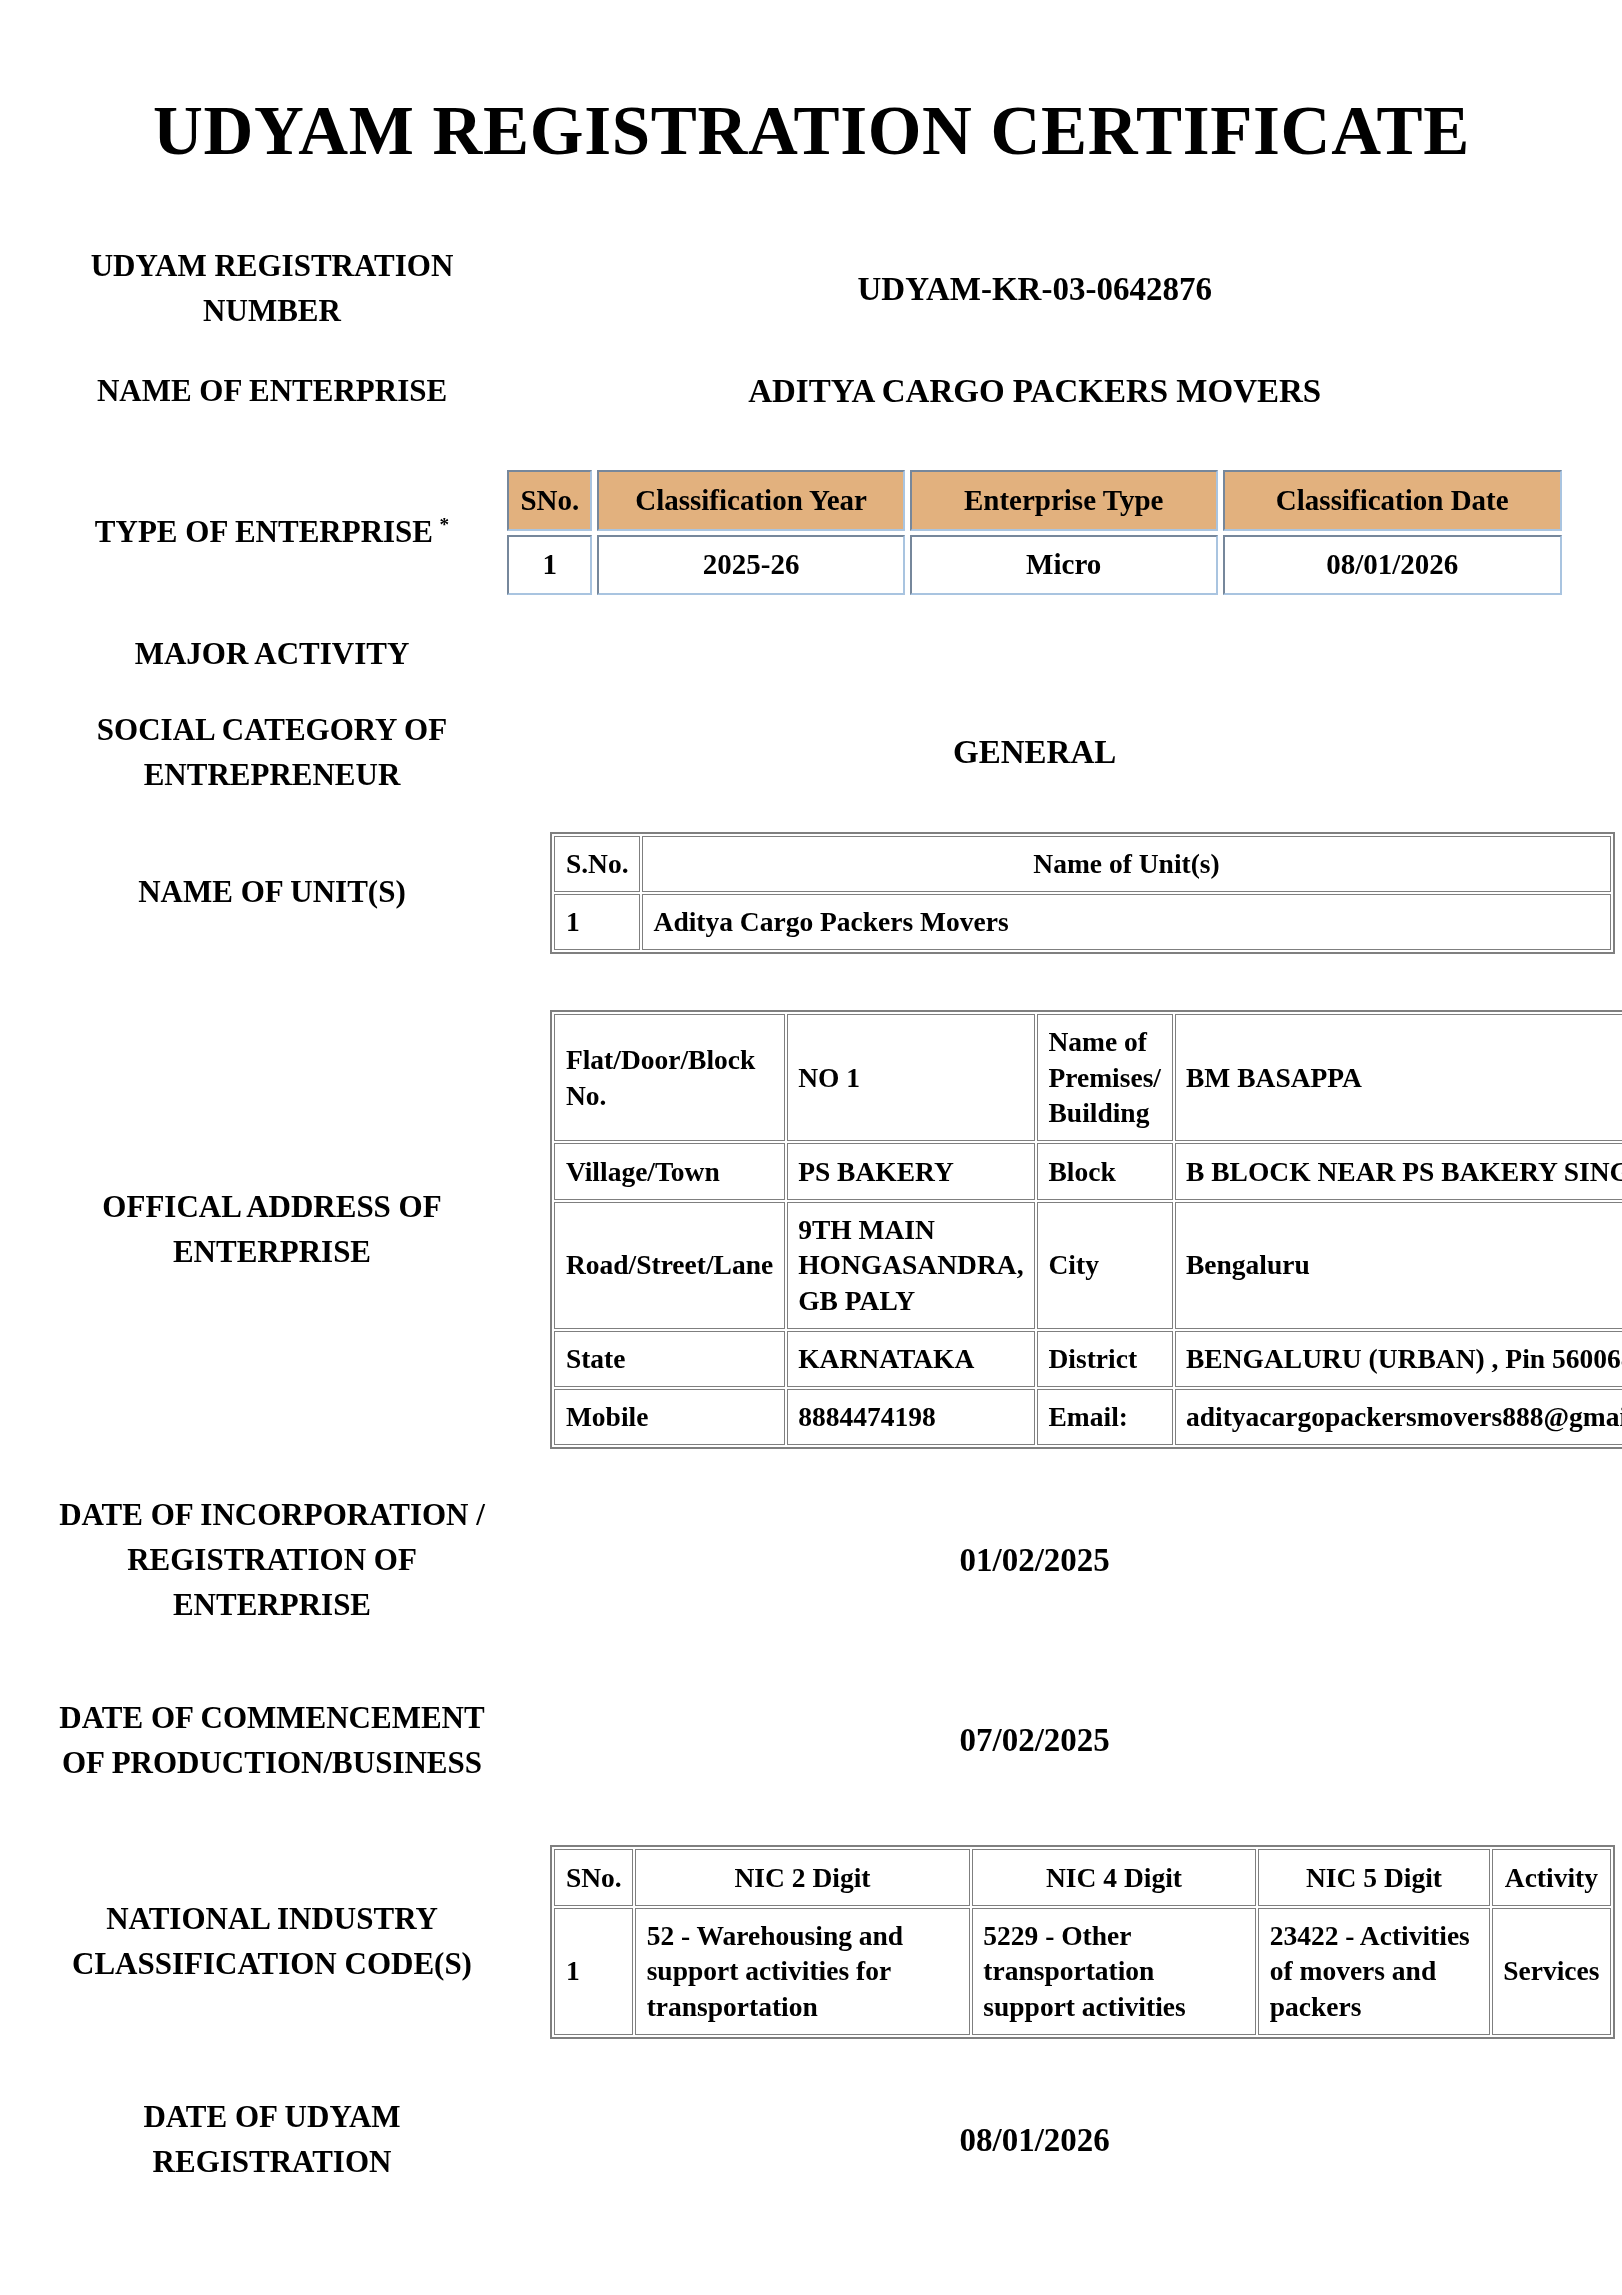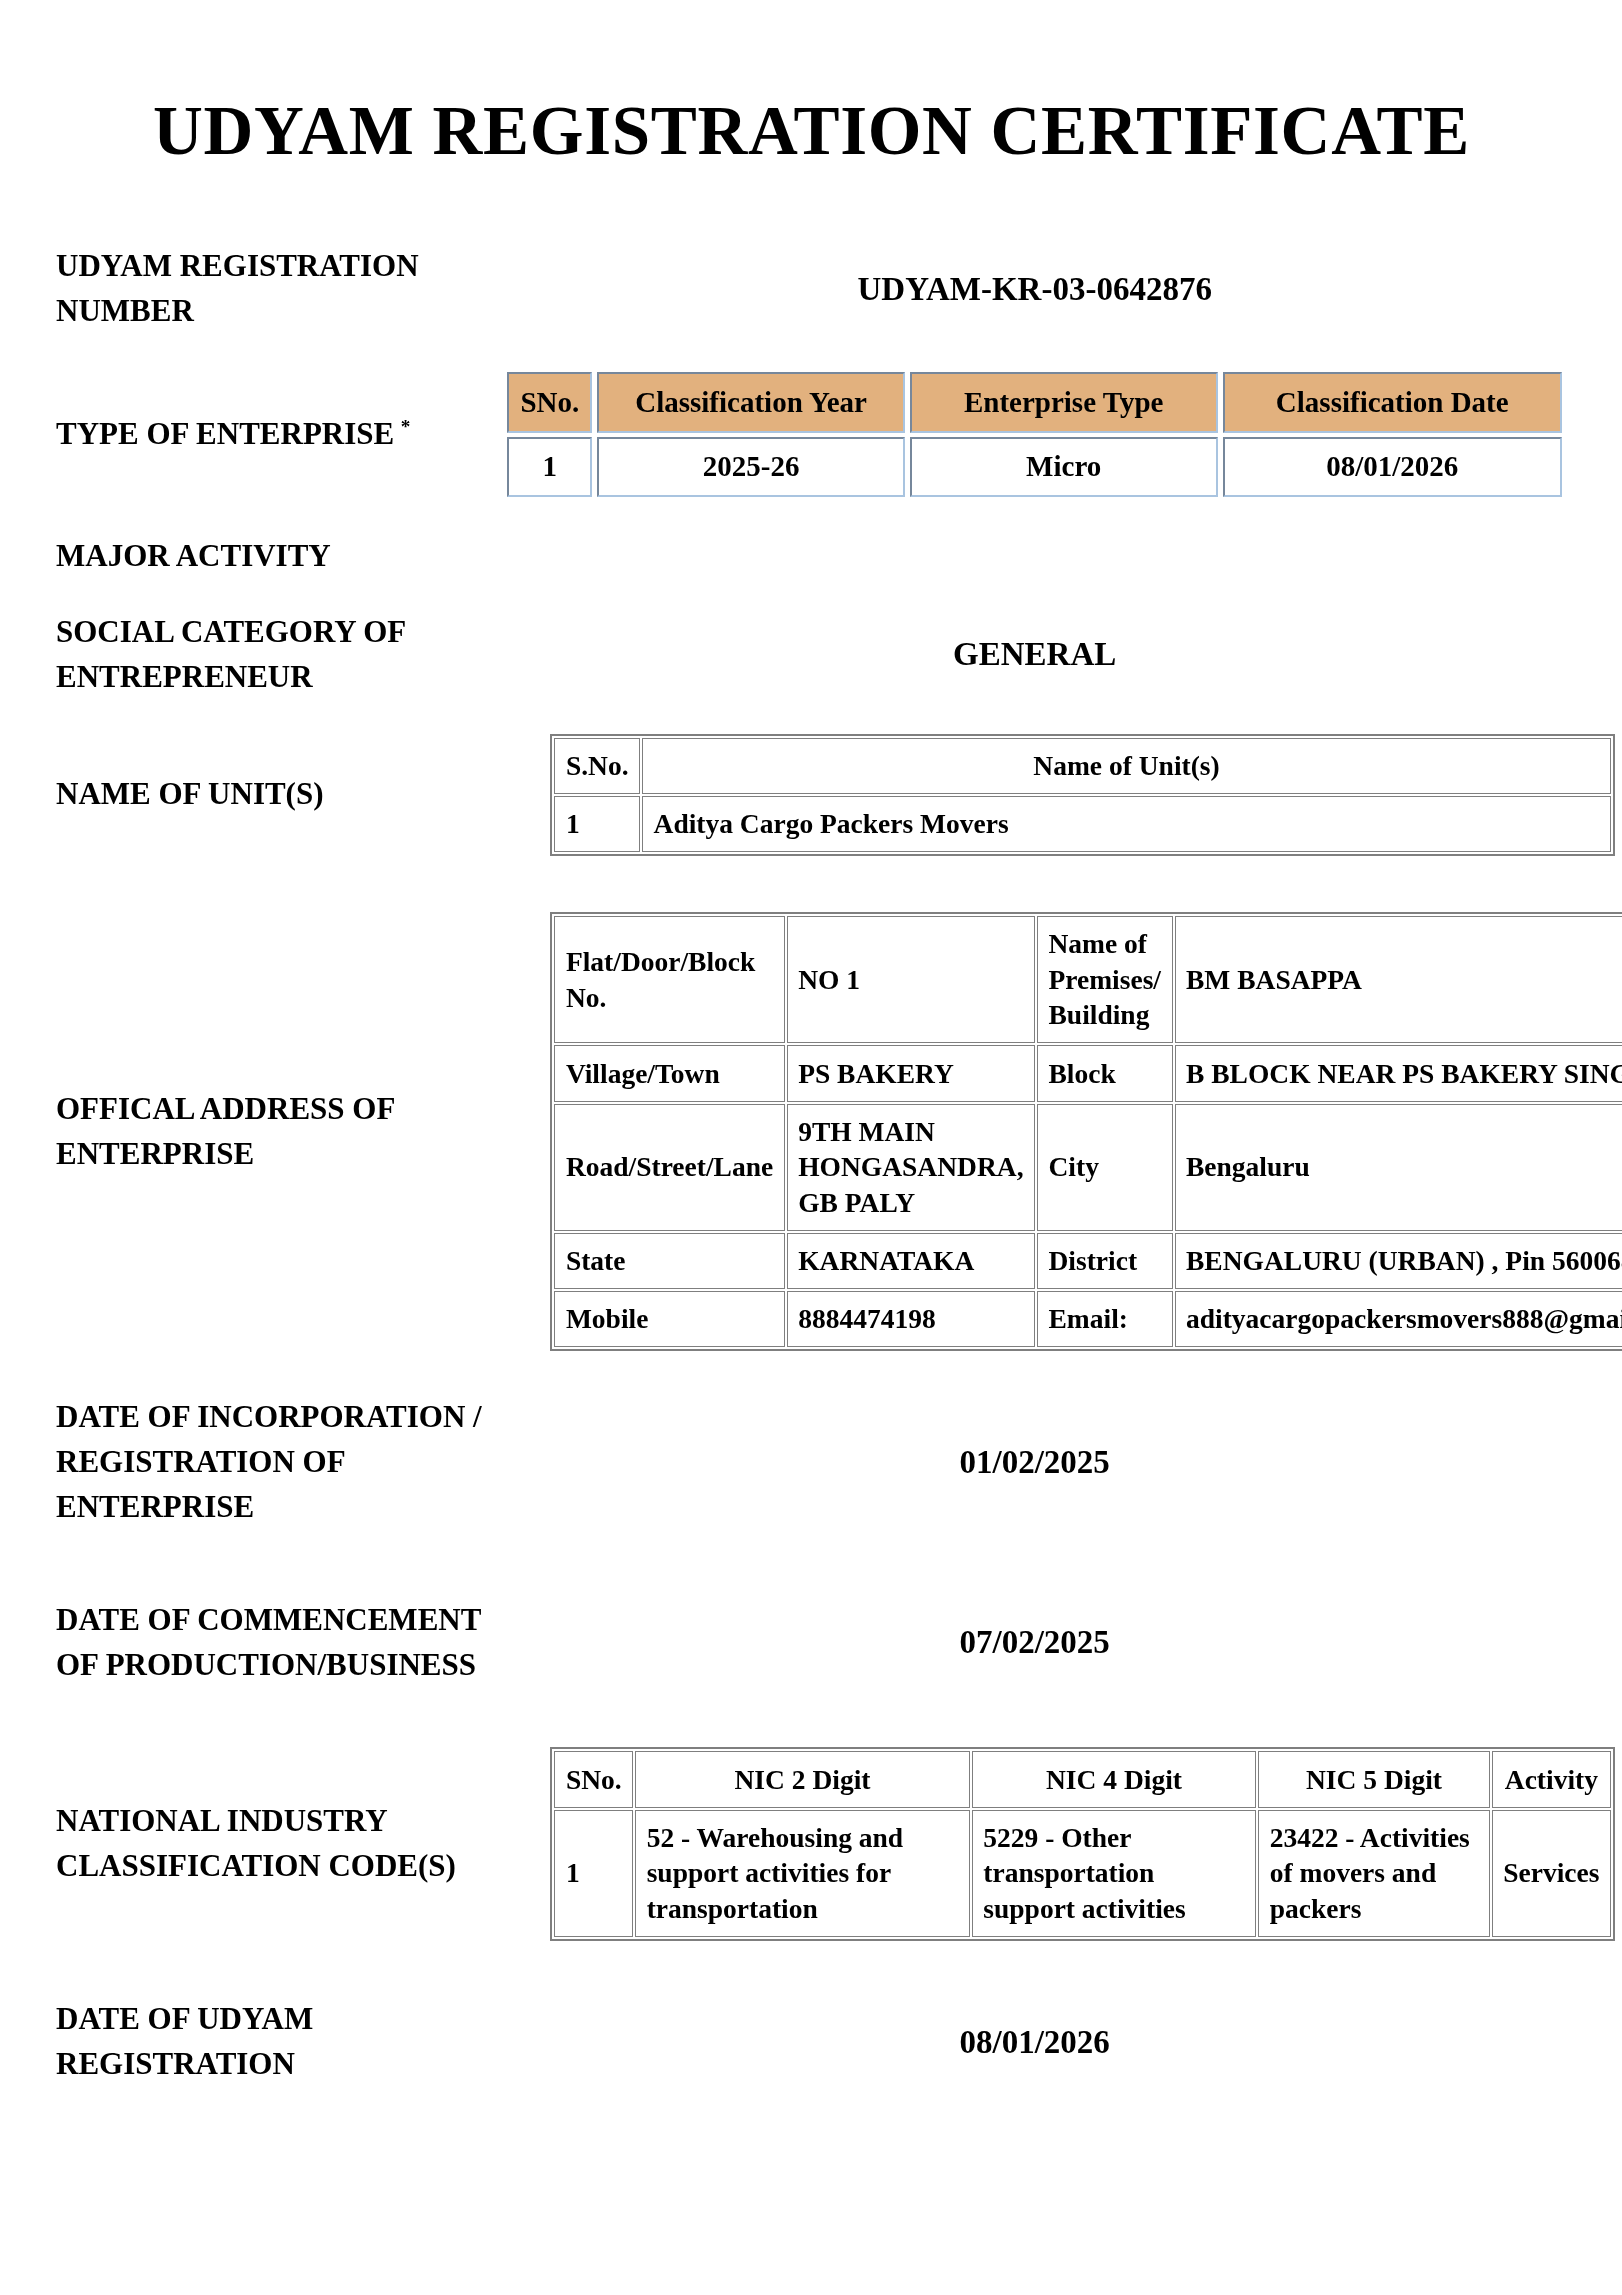--- a/index.html
+++ b/index.html
@@ -21,20 +21,21 @@
     font-weight: bold;
     letter-spacing: 0.7px;
     margin-bottom: 72px;
   }
   .row {
     display: flex;
     align-items: center;
   }
   .row .label {
     flex: 0 0 432px;
+    text-align: center;
     font-weight: bold;
     font-size: 31px;
     line-height: 1.45;
   }
   .row .value-area {
     flex: 1 1 auto;
     padding-left: 14.4px;
     min-width: 0;
   }
   .center-value {
@@ -123,20 +124,26 @@
 
   <h1 class="doc-title">UDYAM REGISTRATION CERTIFICATE</h1>
 
   <section class="row row-urn">
     <div class="label">UDYAM REGISTRATION NUMBER</div>
     <div class="value-area">
       <div class="center-value">UDYAM-KR-03-0642876</div>
     </div>
   </section>
 
+  <section class="row row-name">
+    <div class="label">NAME OF ENTERPRISE</div>
+    <div class="value-area">
+      <div class="center-value">ADITYA CARGO PACKERS MOVERS</div>
+    </div>
+  </section>
 
   <section class="row row-type">
     <div class="label">
       <span>TYPE OF ENTERPRISE</span><sup class="star">*</sup>
     </div>
     <div class="value-area">
       <table class="tbl tbl-blue">
         <tbody>
           <tr>
             <th style="width:8%">SNo.</th>

